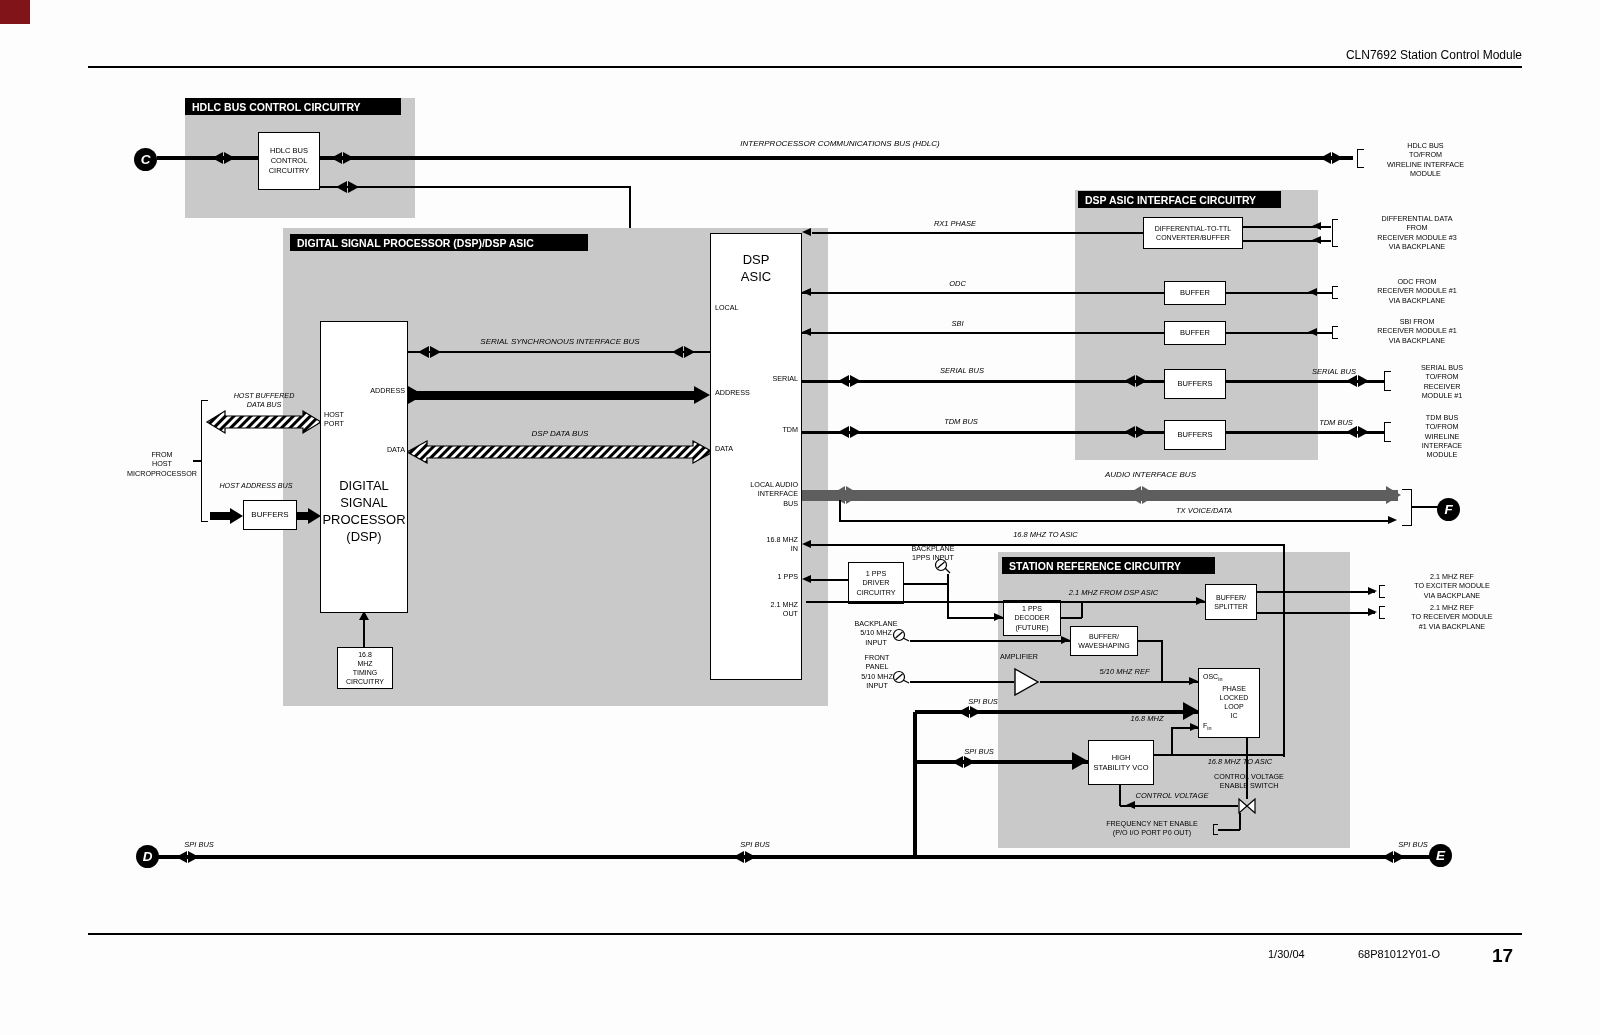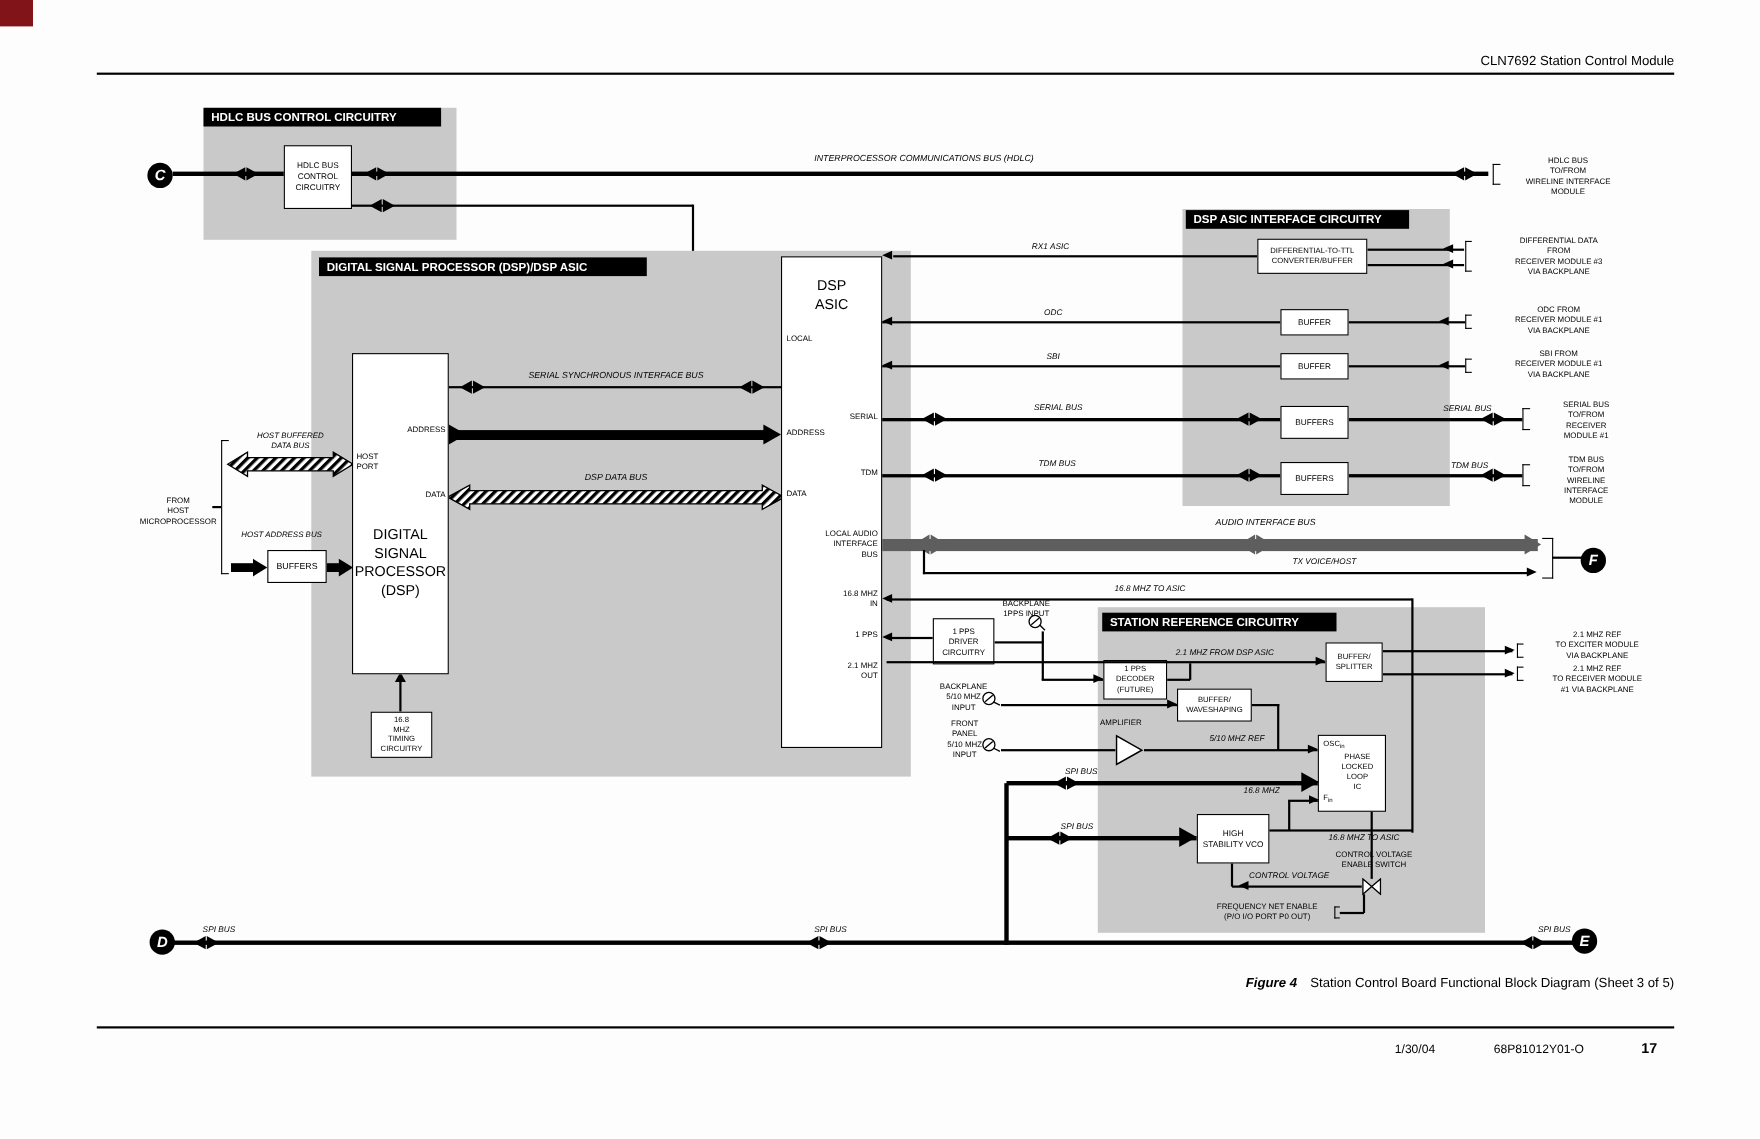--- a/index.html
+++ b/index.html
@@ -39,24 +39,21 @@
 <body>
 
 <div id="page">
 
   <div class="abs" style="left:0;top:0;width:30px;height:24px;background:#801418"></div>
   <div class="abs cap rgt" style="left:1150px;top:48px;width:372px">CLN7692 Station Control Module</div>
   <div class="abs hl" style="left:88px;top:66px;width:1434px;height:2px"></div>
   <div class="abs hl" style="left:88px;top:933px;width:1434px"></div>
   <div class="abs" style="left:1268px;top:948px;font-size:11px">1/30/04</div>
   <div class="abs" style="left:1358px;top:948px;font-size:11px">68P81012Y01-O</div>
-  <div class="abs" style="left:1492px;top:945px;font-size:13px;font-weight:bold">17</div>
-  <div class="abs rgt" style="left:900px;top:884px;width:622px">
-    <span class="cap" style="font-weight:bold;font-style:italic;margin-right:12px">Figure 4</span><span class="cap">Station Control Board Functional Block Diagram (Sheet 3 of 5)</span>
-  </div>
+  <div class="abs" style="left:1492px;top:945px;font-size:19px;font-weight:bold">17</div>
 
   <div class="abs region" style="left:185px;top:98px;width:230px;height:120px"></div>
   <div class="abs tbar" style="left:185px;top:98px;width:216px;height:17px">HDLC BUS CONTROL CIRCUITRY</div>
 
   <div class="abs bus" style="left:157px;top:156px;width:1196px"></div>
   <span class="abs dbl" style="left:212px;top:152px">
       <i class="t d-l"></i>
       <i class="t d-r"></i>
     </span>
   <span class="abs dbl" style="left:331px;top:152px">
@@ -174,21 +171,21 @@
 IN</div>
   <div class="abs lbl f72 rgt" style="left:712px;top:572px;width:86px">1 PPS</div>
   <div class="abs lbl f72 rgt" style="left:720px;top:600px;width:78px">2.1 MHZ
 OUT</div>
 
   <div class="abs region" style="left:1075px;top:190px;width:243px;height:270px"></div>
   <div class="abs tbar" style="left:1078px;top:191px;width:203px;height:17px">DSP ASIC INTERFACE CIRCUITRY</div>
 
   <div class="abs hl" style="left:812px;top:232px;width:331px"></div>
   <i class="t a-l abs" style="left:802px;top:228px"></i>
-  <div class="abs lbl ital" style="left:905px;top:219px;width:100px">RX1 ASIC</div>
+  <div class="abs lbl ital" style="left:905px;top:219px;width:100px">RX1 PHASE</div>
   <div class="abs hl" style="left:1243px;top:226px;width:88px"></div>
   <div class="abs hl" style="left:1243px;top:240px;width:88px"></div>
   <i class="t a-l abs" style="left:1312px;top:222px"></i>
   <i class="t a-l abs" style="left:1312px;top:236px"></i>
   <div class="abs brk-l" style="left:1332px;top:219px;width:6px;height:28px"></div>
 
   <div class="abs hl" style="left:802px;top:292px;width:362px"></div>
   <i class="t a-l abs" style="left:802px;top:288px"></i>
   <div class="abs lbl ital" style="left:915px;top:279px;width:85px">ODC</div>
   <div class="abs hl" style="left:1226px;top:292px;width:106px"></div>
@@ -272,21 +269,21 @@
     </span>
   <span class="abs dbl" style="left:1126px;top:486px">
       <i class="t g-l"></i>
       <i class="t g-r"></i>
     </span>
   <i class="t g-r abs" style="left:1386px;top:486px"></i>
   <div class="abs lbl ital f8" style="left:1058px;top:470px;width:185px">AUDIO INTERFACE BUS</div>
   <div class="abs vl" style="left:839px;top:500px;height:22px"></div>
   <div class="abs hl" style="left:839px;top:520px;width:550px"></div>
   <i class="t a-r abs" style="left:1388px;top:516px"></i>
-  <div class="abs lbl ital" style="left:1148px;top:506px;width:112px">TX VOICE/HOST</div>
+  <div class="abs lbl ital" style="left:1148px;top:506px;width:112px">TX VOICE/DATA</div>
   <div class="abs brk-r" style="left:1402px;top:489px;width:10px;height:37px"></div>
   <div class="abs hl" style="left:1411px;top:506px;width:27px"></div>
 
   <div class="abs region" style="left:998px;top:552px;width:352px;height:296px"></div>
   <div class="abs tbar" style="left:1002px;top:557px;width:213px;height:17px">STATION REFERENCE CIRCUITRY</div>
 
   <div class="abs hl" style="left:806px;top:544px;width:478px"></div>
   <i class="t a-l abs" style="left:802px;top:540px"></i>
   <div class="abs lbl ital" style="left:988px;top:530px;width:115px">16.8 MHZ TO ASIC</div>
   <div class="abs vl" style="left:1283px;top:544px;height:213px"></div>

